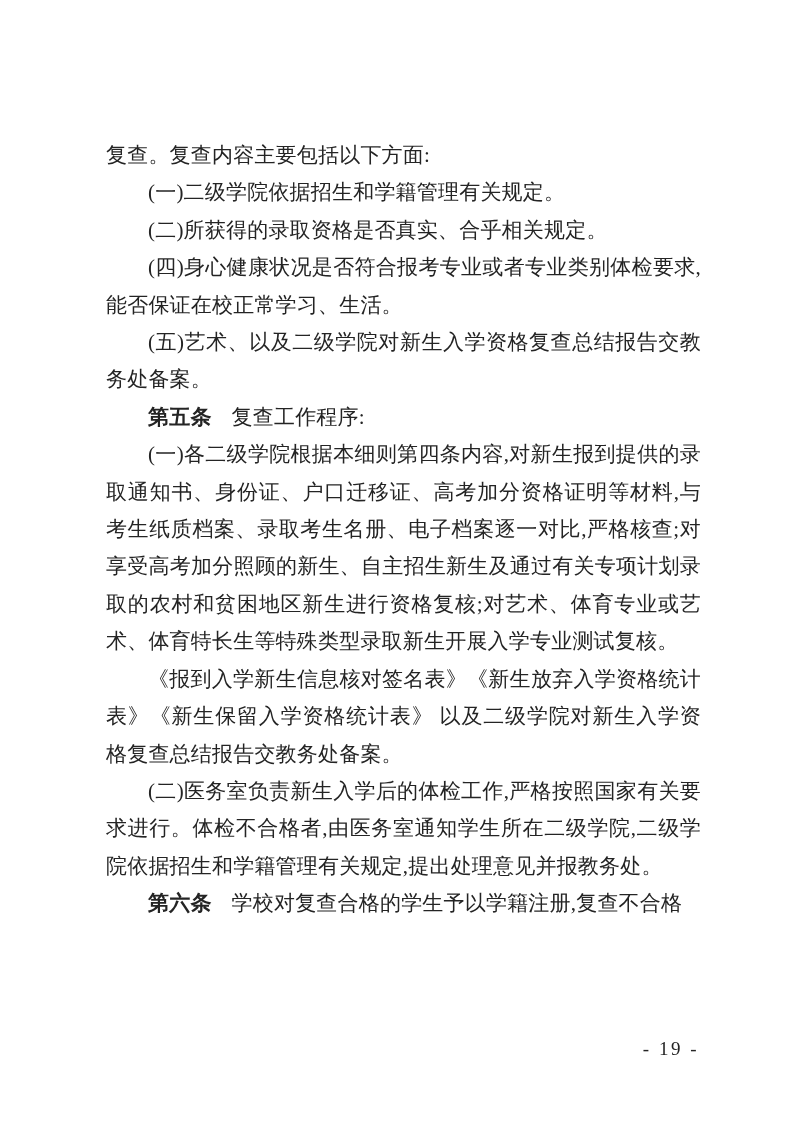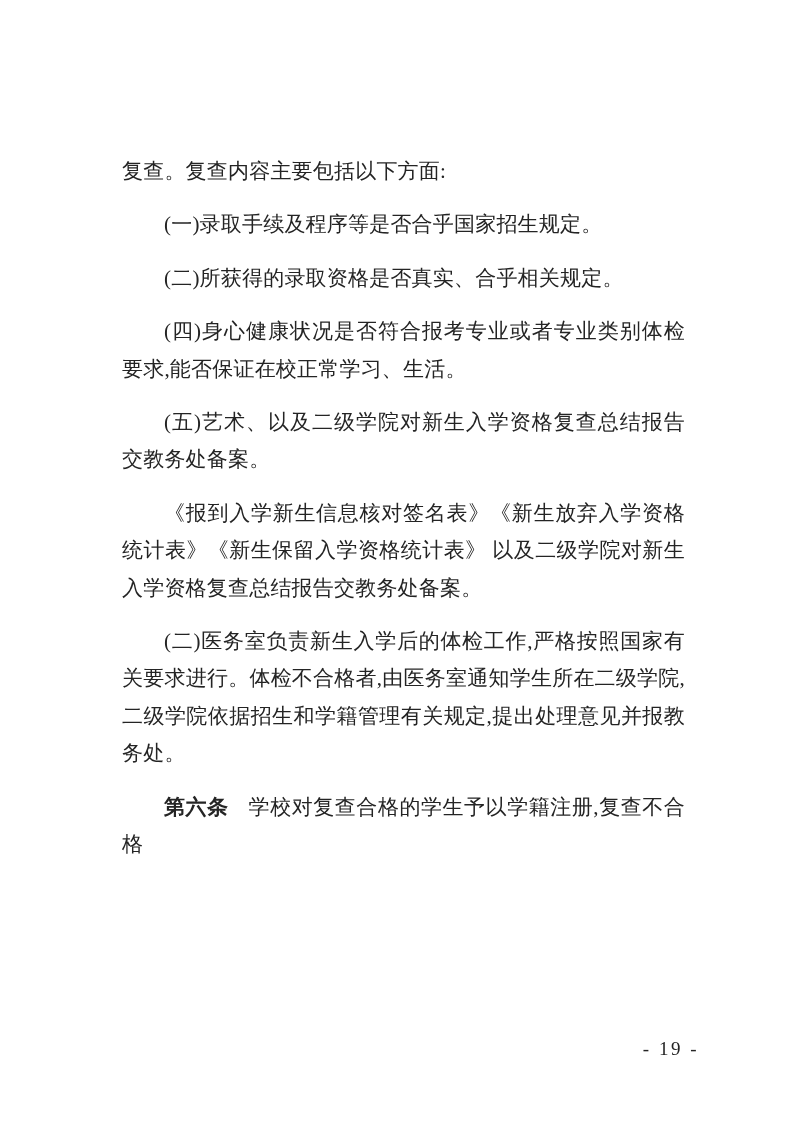--- a/index.html
+++ b/index.html
@@ -30,21 +30,21 @@
     top: 137px;
     width: 595px;
     font-size: 21px;
     line-height: 37.4px;
     text-align: justify;
     text-justify: inter-ideograph;
     color: var(--text-color);
     letter-spacing: 0.2px;
   }
   .doc-body p {
-    margin: 16px;
+    margin: 0;
     padding: 0;
   }
   .doc-body p.indent {
     text-indent: 2em;
   }
   .article-num {
     font-weight: 700;
     margin-right: 0.95em;
   }
   .page-number {
@@ -56,22 +56,24 @@
     color: var(--text-color);
     font-family: "Liberation Serif", "DejaVu Serif", serif;
   }
 </style>
 </head>
 <body>
 
 <div class="page">
   <main class="doc-body" id="doc-body">
       <p class="">复查。复查内容主要包括以下方面:</p>
-      <p class="indent">(一)录取手续及程序等是否合乎国家招生规定。</p>
+      <p class="indent">(一)二级学院依据招生和学籍管理有关规定。</p>
       <p class="indent">(二)所获得的录取资格是否真实、合乎相关规定。</p>
       <p class="indent">(四)身心健康状况是否符合报考专业或者专业类别体检要求,能否保证在校正常学习、生活。</p>
       <p class="indent">(五)艺术、以及二级学院对新生入学资格复查总结报告交教务处备案。</p>
+      <p class="indent"><strong class="article-num">第五条</strong>复查工作程序:</p>
+      <p class="indent">(一)各二级学院根据本细则第四条内容,对新生报到提供的录取通知书、身份证、户口迁移证、高考加分资格证明等材料,与考生纸质档案、录取考生名册、电子档案逐一对比,严格核查;对享受高考加分照顾的新生、自主招生新生及通过有关专项计划录取的农村和贫困地区新生进行资格复核;对艺术、体育专业或艺术、体育特长生等特殊类型录取新生开展入学专业测试复核。</p>
       <p class="indent">《报到入学新生信息核对签名表》《新生放弃入学资格统计表》《新生保留入学资格统计表》 以及二级学院对新生入学资格复查总结报告交教务处备案。</p>
       <p class="indent">(二)医务室负责新生入学后的体检工作,严格按照国家有关要求进行。体检不合格者,由医务室通知学生所在二级学院,二级学院依据招生和学籍管理有关规定,提出处理意见并报教务处。</p>
       <p class="indent"><strong class="article-num">第六条</strong>学校对复查合格的学生予以学籍注册,复查不合格</p>
     </main>
   <div class="page-number">- 19 -</div>
 </div>
 
 </body></html>

